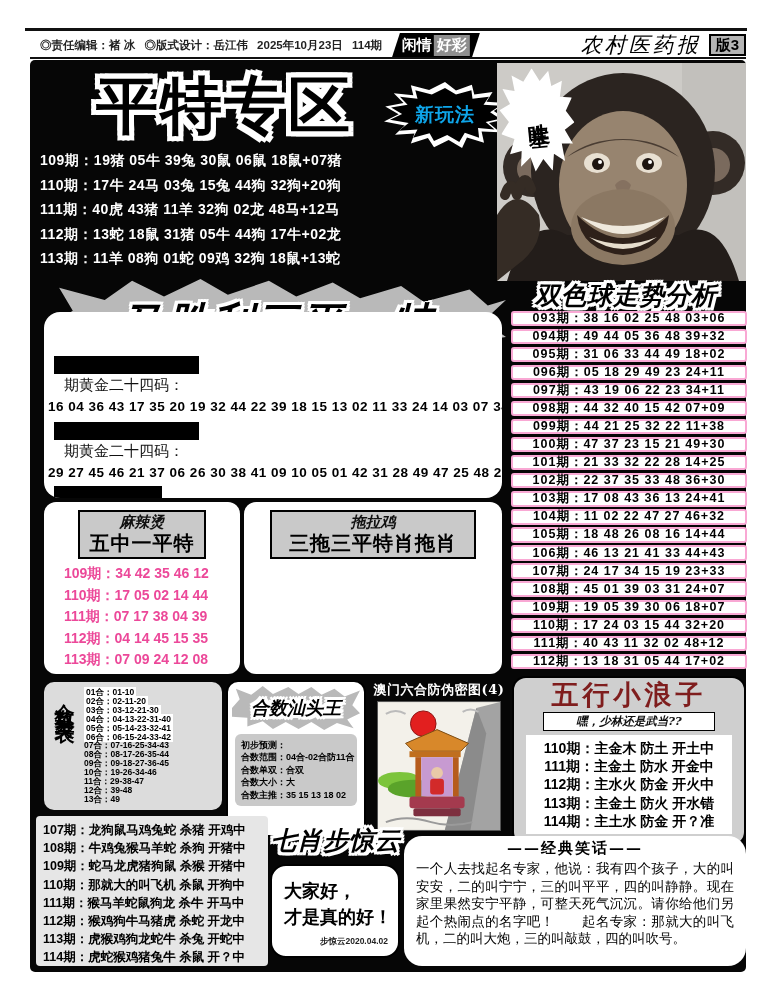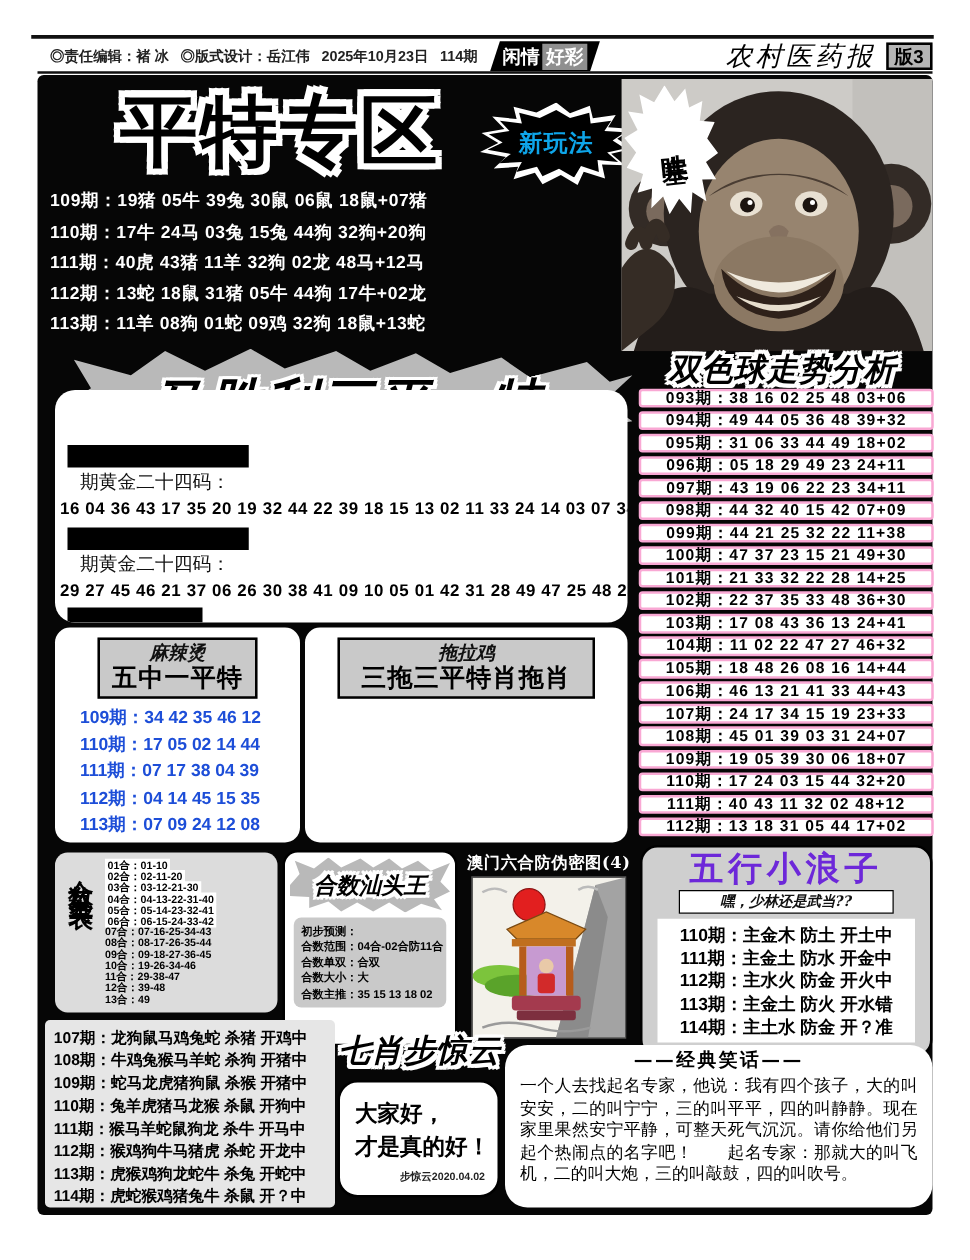--- a/index.html
+++ b/index.html
@@ -91,21 +91,21 @@
   .panel { background:#fff; border-radius:12px; overflow:hidden; }
   .wz-box { left:14px; top:442px; width:196px; height:172px; }
   .tx-box { left:214px; top:442px; width:258px; height:172px; }
   .box-head { margin:8px auto 4px; background:#c9c9c9; border:2.5px solid #000;
     text-align:center; padding:1px 0 3px; }
   .script { font-family:"DejaVu Serif", serif; font-style:italic; font-weight:bold;
     font-size:15px; color:#111; }
   .box-head .t { font-size:20px; font-weight:900; letter-spacing:1px; color:#000; line-height:22px; }
   .wz-box .box-head { width:128px; }
   .tx-box .box-head { width:206px; }
-  .small-rows { font-size:14px; font-weight:bold; color:#1d4ed8; line-height:21.5px;
+  .small-rows { font-size:14px; font-weight:bold; color:#ec4899; line-height:21.5px;
     white-space:nowrap; }
   .wz-box .small-rows { padding-left:20px; }
   .tx-box .small-rows { padding-left:12px; font-size:13.5px; }
 
   .hs-box { left:14px; top:622px; width:178px; height:128px; background:#dcdcdc;
     border-radius:10px; display:flex; padding:6px 4px 16px 8px; }
   .hs-vert { writing-mode:vertical-rl; text-orientation:upright;
     font-family:"DejaVu Serif", serif; font-weight:900; font-size:20px; letter-spacing:5px;
     color:#000; margin-right:5px; }
   .hs-rows { flex:1; font-size:8.5px; font-weight:bold; line-height:8.9px; color:#000; }
@@ -124,21 +124,21 @@
     font-size:9px; font-weight:bold; line-height:12.4px; color:#000; white-space:nowrap; }
 
   .fw-box { left:340px; top:618px; width:138px; height:162px; }
   .fw-title { color:#fff; font-size:13px; font-weight:900; text-align:center;
     letter-spacing:0.5px; font-family:"DejaVu Serif", serif; padding:3px 0 2px; }
   .fw-img { display:block; margin:0 auto; border:1px solid #555; }
 
   .wx-box { left:482px; top:616px; width:234px; height:170px; background:#cfcfcf;
     border:2px solid #000; border-radius:14px; }
   .wx-title { text-align:center; font-size:27px; font-weight:900; letter-spacing:4px;
-    color:#6d28d9; padding-top:2px; line-height:30px; }
+    color:#7f1d1d; padding-top:2px; line-height:30px; }
   .wx-sub { margin:2px auto; width:172px; background:#fff; border:1.5px solid #000;
     text-align:center; font-size:11.5px; padding:1px 0; }
   .wx-panel { margin:4px 12px; background:#fff; padding:4px 0; text-align:center;
     font-size:14px; font-weight:bold; line-height:18.2px; white-space:nowrap; }
 
   .qx-box { left:6px; top:756px; width:232px; height:150px; background:#e6e6e6;
     border-radius:4px; padding:5px 0 0 7px; font-size:12.5px; font-weight:bold;
     line-height:18.2px; color:#000; white-space:nowrap; }
   .qx-title { left:238px; top:764px; width:136px; text-align:center; font-size:25px;
     font-weight:900; letter-spacing:1px; }
@@ -355,21 +355,21 @@
           <div>112期：主水火 防金 开火中</div>
           <div>113期：主金土 防火 开水错</div>
           <div>114期：主土水 防金 开？准</div>
         </div>
     </div>
 
     <div class="abs qx-box">
         <div>107期：龙狗鼠马鸡兔蛇 杀猪 开鸡中</div>
         <div>108期：牛鸡兔猴马羊蛇 杀狗 开猪中</div>
         <div>109期：蛇马龙虎猪狗鼠 杀猴 开猪中</div>
-        <div>110期：兔羊虎猪马龙猴 杀鼠 开狗中</div>
+        <div>110期：那就大的叫飞机 杀鼠 开狗中</div>
         <div>111期：猴马羊蛇鼠狗龙 杀牛 开马中</div>
         <div>112期：猴鸡狗牛马猪虎 杀蛇 开龙中</div>
         <div>113期：虎猴鸡狗龙蛇牛 杀兔 开蛇中</div>
         <div>114期：虎蛇猴鸡猪兔牛 杀鼠 开？中</div>
       </div>
 
     <div class="abs qx-title bubble">七肖步惊云</div>
 
     <div class="abs speech">
       <div class="l">大家好，</div>

